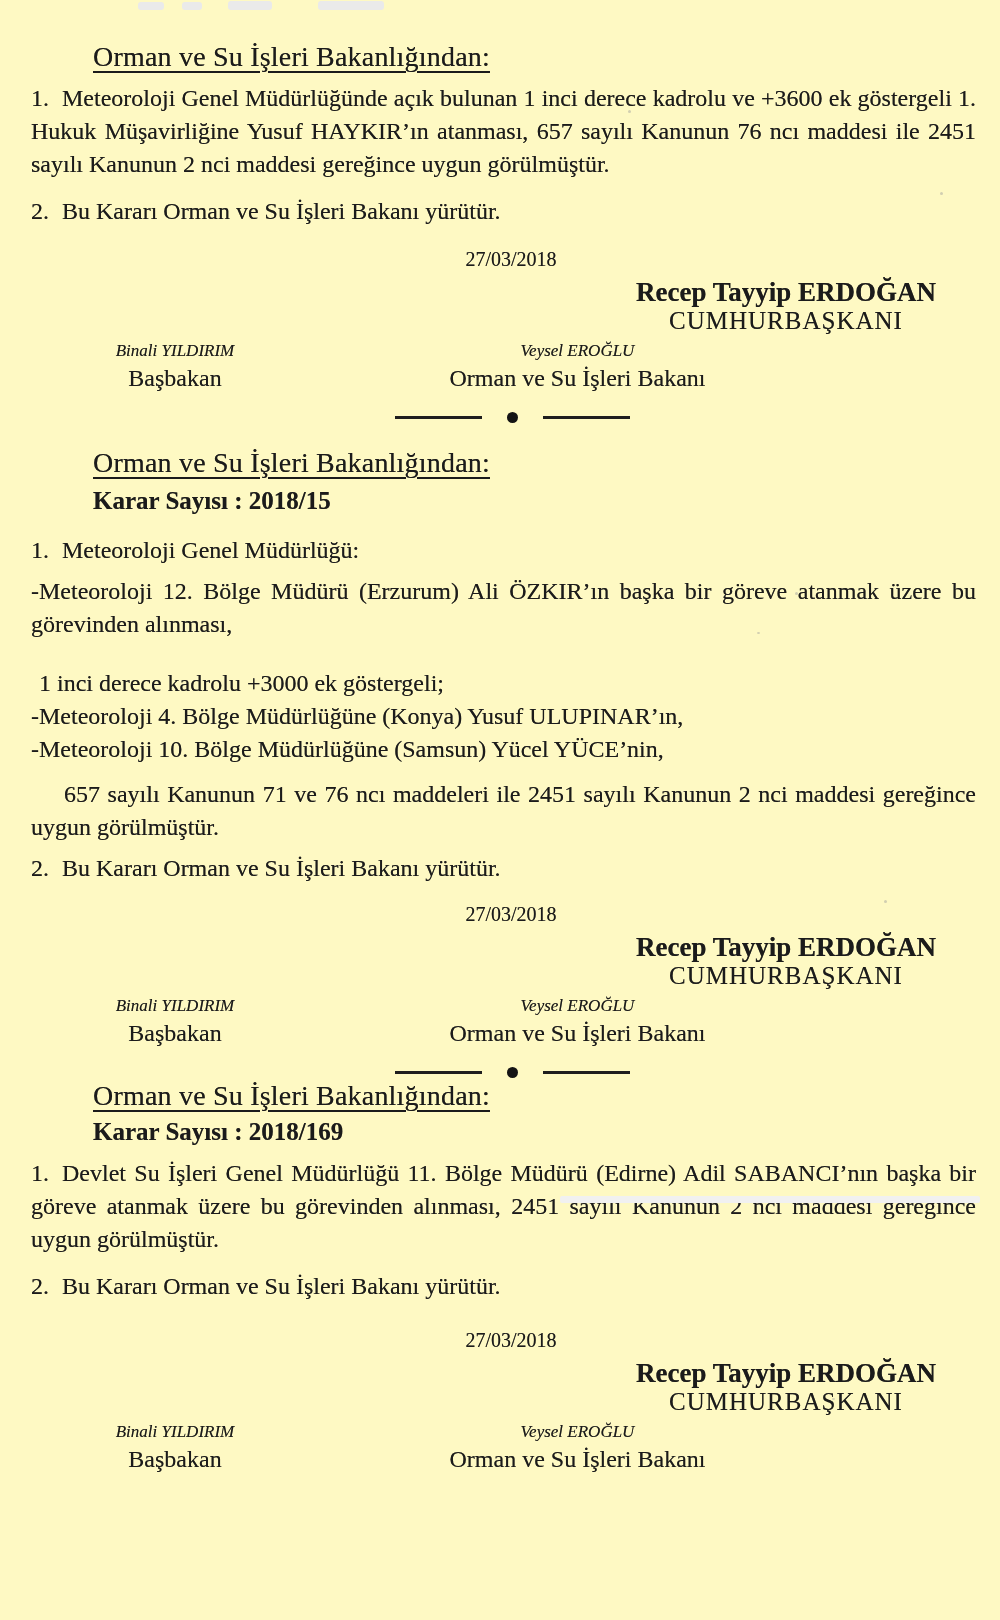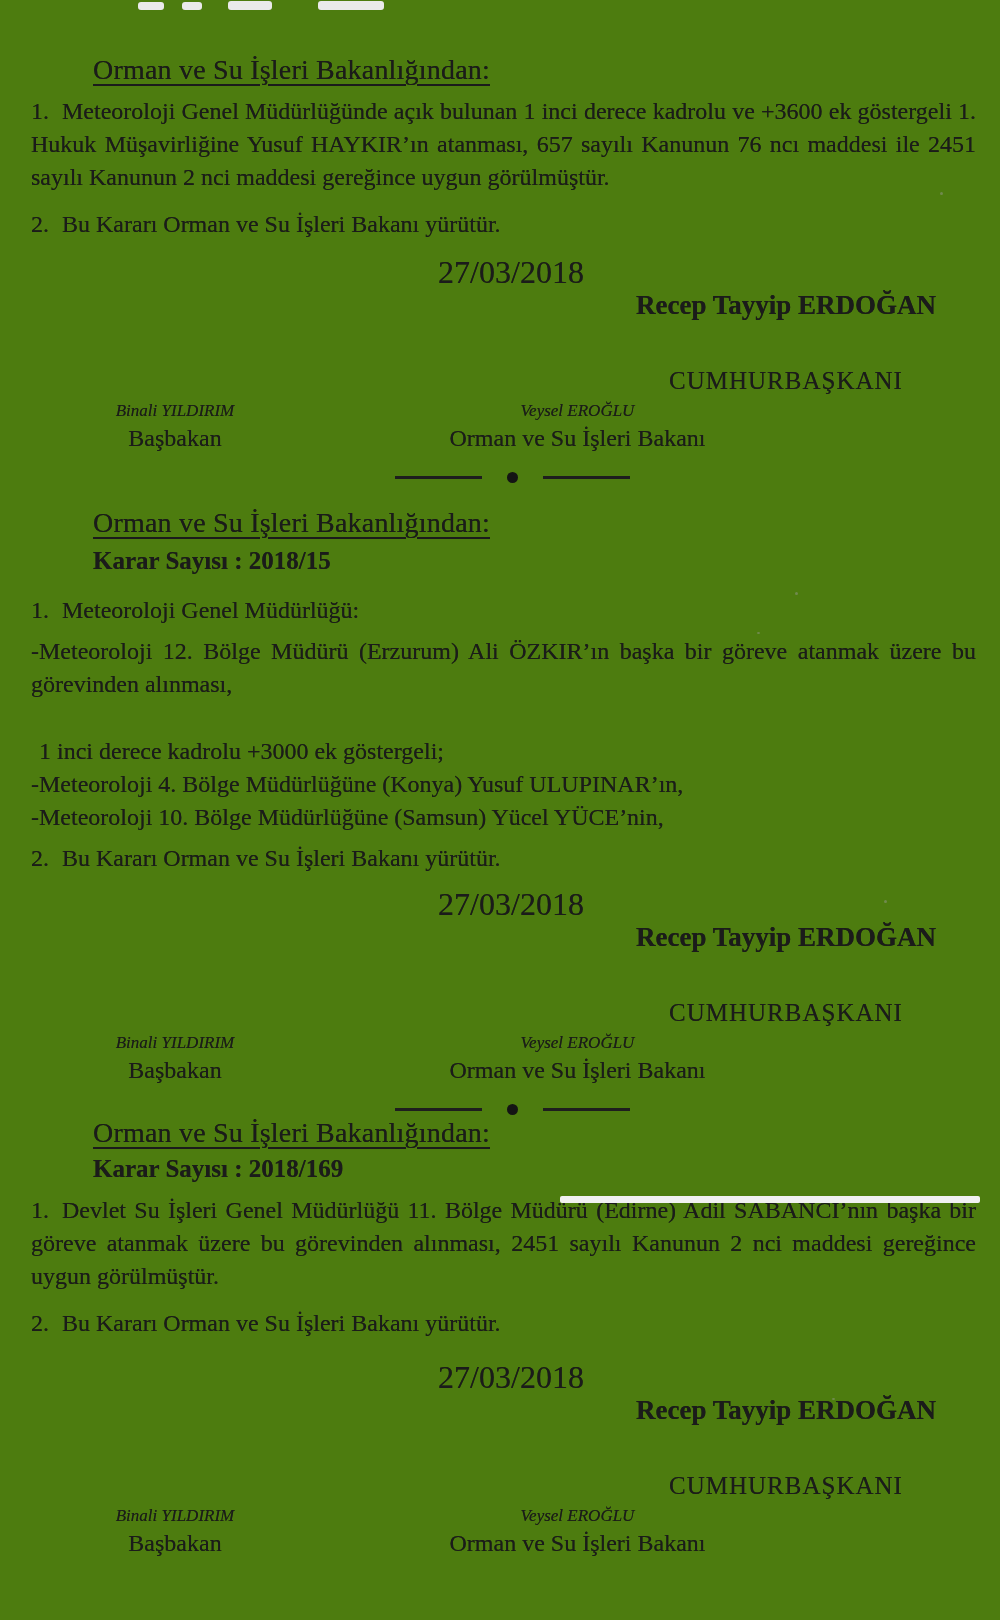--- a/index.html
+++ b/index.html
@@ -1,25 +1,25 @@
 <!DOCTYPE html>
 <html><head>
 <meta charset="utf-8">
 <style>
   html,body{margin:0;padding:0;background:#f0f0f0;}
   .page{
     position:relative;
     width:1000px;height:1620px;
     margin:0 auto;
-    background:#4d7c0f;
+    background:#fef9c3;
     overflow:hidden;
     font-family:"Liberation Serif","DejaVu Serif",serif;
     color:#1b1b1b;
     box-sizing:border-box;
-    padding-top:53px;
+    padding-top:40px;
   }
   .page *{box-sizing:border-box;}
   p{margin:0;}
   
   .decree-heading{
     font-size:28px;line-height:34px;font-weight:normal;
     margin:0 0 0 93px;
     text-decoration:underline;
     text-decoration-thickness:2px;
     text-underline-offset:5px;
@@ -42,37 +42,36 @@
   .para-num{padding-right:13px;}
   .law-para{text-indent:33px;}
   .grade-list{
     font-size:24px;line-height:33px;
     margin-left:31px;margin-right:35px;
     text-shadow:0 0 .4px rgba(0,0,0,.55);
   }
   .grade-line{padding-left:8px;}
   
   .sig-date{
-    font-size:32px;line-height:30px;
+    font-size:20px;line-height:30px;
     text-align:center;padding-left:22px;
     text-shadow:0 0 .4px rgba(0,0,0,.5);
   }
   .sig-president{
     width:fit-content;
     margin:3px 64px 0 auto;
     text-align:center;
   }
   .sig-president-name{
     font-size:27px;line-height:30px;font-weight:bold;
     text-shadow:0 0 .5px rgba(0,0,0,.6);
   }
   .sig-president-title{
     font-size:25px;line-height:28px;letter-spacing:1px;
     text-shadow:0 0 .4px rgba(0,0,0,.5);
-    margin-top:47px;
   }
   .sig-cols{display:flex;margin-top:2px;}
   .sig-col{text-align:center;}
   .sig-col-left{margin-left:30px;width:290px;}
   .sig-col-right{margin-left:80px;width:355px;}
   .sig-name{
     font-style:italic;font-size:17px;line-height:28px;
     text-shadow:0 0 .4px rgba(0,0,0,.5);
   }
   .sig-title{
@@ -84,21 +83,21 @@
     display:flex;align-items:center;justify-content:center;
     gap:25px;height:12px;padding-left:24px;
   }
   .divider-line{width:87px;height:3px;background:#1e1e1e;margin-top:3px;}
   .divider-dot{width:11px;height:11px;border-radius:50%;background:#141414;margin-top:2px;}
   
   .mt2{margin-top:2px;}  .mt4{margin-top:4px;}
   .mt6{margin-top:6px;}  .mt8{margin-top:8px;}  .mt10{margin-top:10px;}
   .mt12{margin-top:12px;}.mt14{margin-top:14px;}.mt16{margin-top:16px;}
   .mt18{margin-top:18px;}.mt22{margin-top:22px;}.mt24{margin-top:24px;}
-  .mt30{margin-top:34px;}
+  .mt30{margin-top:26px;}
   
   .smudge{position:absolute;background:#eaeaea;border-radius:3px;}
   .speck{position:absolute;background:#9b9b9b;border-radius:50%;opacity:.45;}
   .noise-row{position:absolute;background:#f1f1f1;border-radius:2px;}
 </style>
 </head>
 <body>
 
 <div class="page">
 
@@ -153,20 +152,21 @@
     <p class="body-para mt18"><span class="para-num">1.</span><span>Meteoroloji Genel Müdürlüğü:</span></p>
 
     <p class="body-para mt8">-Meteoroloji 12. Bölge Müdürü (Erzurum) Ali ÖZKIR’ın başka bir göreve atanmak üzere bu görevinden alınması,</p>
 
     <div class="grade-list mt30">
       <div class="grade-line">1 inci derece kadrolu +3000 ek göstergeli;</div>
       <div>-Meteoroloji 4. Bölge Müdürlüğüne (Konya) Yusuf ULUPINAR’ın,</div>
       <div>-Meteoroloji 10. Bölge Müdürlüğüne (Samsun) Yücel YÜCE’nin,</div>
     </div>
 
+    <p class="body-para law-para mt12">657 sayılı Kanunun 71 ve 76 ncı maddeleri ile 2451 sayılı Kanunun 2 nci maddesi gereğince uygun görülmüştür.</p>
 
     <p class="body-para mt8"><span class="para-num">2.</span><span>Bu Kararı Orman ve Su İşleri Bakanı yürütür.</span></p>
 
     <div class="sig">
       <div class="sig-date mt14">27/03/2018</div>
       <div class="sig-president">
         <div class="sig-president-name">Recep Tayyip ERDOĞAN</div>
         <div class="sig-president-title">CUMHURBAŞKANI</div>
       </div>
       <div class="sig-cols">

